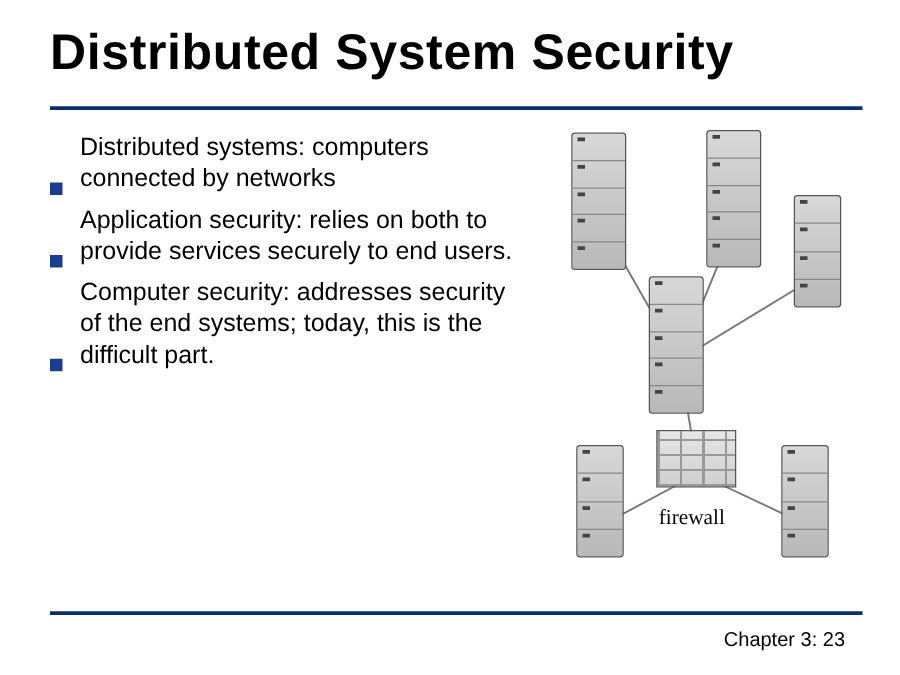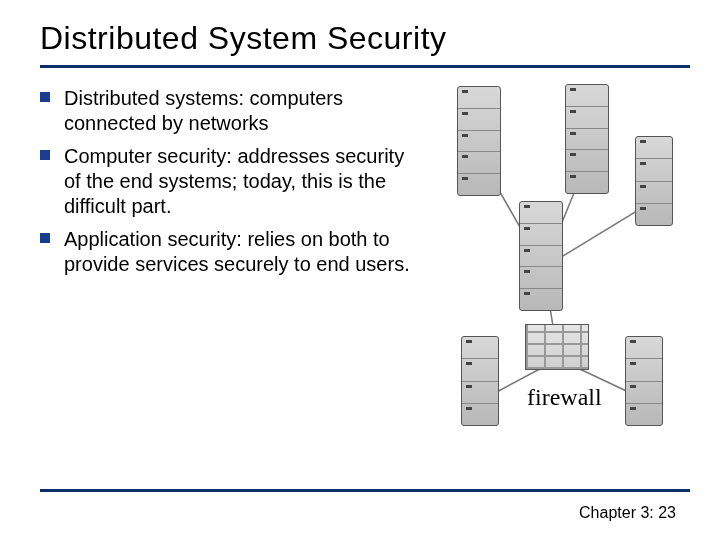--- a/index.html
+++ b/index.html
@@ -12,23 +12,23 @@
     position: relative;
     overflow: hidden;
   }
   .slide {
     width: 100%;
     height: 100%;
     padding: 20px 30px 30px 40px;
     position: relative;
   }
   .title {
-    font-size: 32px;
-    font-weight: normal;
-    margin-bottom: 8px;
+    font-size: 40px;
+    font-weight: bold;
+    margin-bottom: 20px;
     letter-spacing: 0.5px;
   }
   .rule-top {
     border: none;
     border-top: 3px solid #0b2f6b;
     margin-bottom: 18px;
   }
   .body-row {
     display: flex;
     gap: 10px;
@@ -36,21 +36,21 @@
   .bullets {
     flex: 0 0 58%;
     display: flex;
     flex-direction: column;
     gap: 8px;
     font-size: 20px;
     line-height: 1.25;
   }
   .bullet {
     display: flex;
-    align-items: flex-start;
+    align-items: flex-end;
     gap: 14px;
   }
   .sq {
     flex: 0 0 10px;
     height: 10px;
     background: #1a3d8f;
     margin-top: 6px;
   }
   .figure {
     flex: 1;
@@ -85,21 +85,21 @@
     z-index: 2;
     background:
       repeating-linear-gradient(0deg, #999 0 2px, transparent 2px 12px),
       repeating-linear-gradient(90deg, #999 0 2px, transparent 2px 18px),
       linear-gradient(#e6e6e6, #cfcfcf);
     border: 1px solid #555;
   }
   .fw-label {
     position: absolute;
     font-family: "Times New Roman", serif;
-    font-size: 24px;
+    font-size: 17px;
     z-index: 3;
   }
   .rule-bottom {
     position: absolute;
     left: 40px; right: 30px; bottom: 48px;
     border: none;
     border-top: 3px solid #0b2f6b;
   }
   .footer {
     position: absolute;
@@ -118,25 +118,25 @@
 
   <div class="body-row">
 
     <div class="bullets">
       <div class="bullet">
         <span class="sq"></span>
         <span>Distributed systems: computers connected by networks</span>
       </div>
       <div class="bullet">
         <span class="sq"></span>
-        <span>Computer security: addresses security of the end systems; today, this is the difficult part.</span>
+        <span>Application security: relies on both to provide services securely to end users.</span>
       </div>
       <div class="bullet">
         <span class="sq"></span>
-        <span>Application security: relies on both to provide services securely to end users.</span>
+        <span>Computer security: addresses security of the end systems; today, this is the difficult part.</span>
       </div>
     </div>
 
     <div class="figure">
       <svg class="net-lines" viewBox="0 0 260 340" preserveAspectRatio="none">
         <g stroke="#777" stroke-width="1.5" fill="none">
           <line x1="55" y1="65" x2="115" y2="170"></line>
           <line x1="160" y1="60" x2="115" y2="170"></line>
           <line x1="230" y1="100" x2="115" y2="170"></line>
           <line x1="115" y1="170" x2="130" y2="260"></line>

